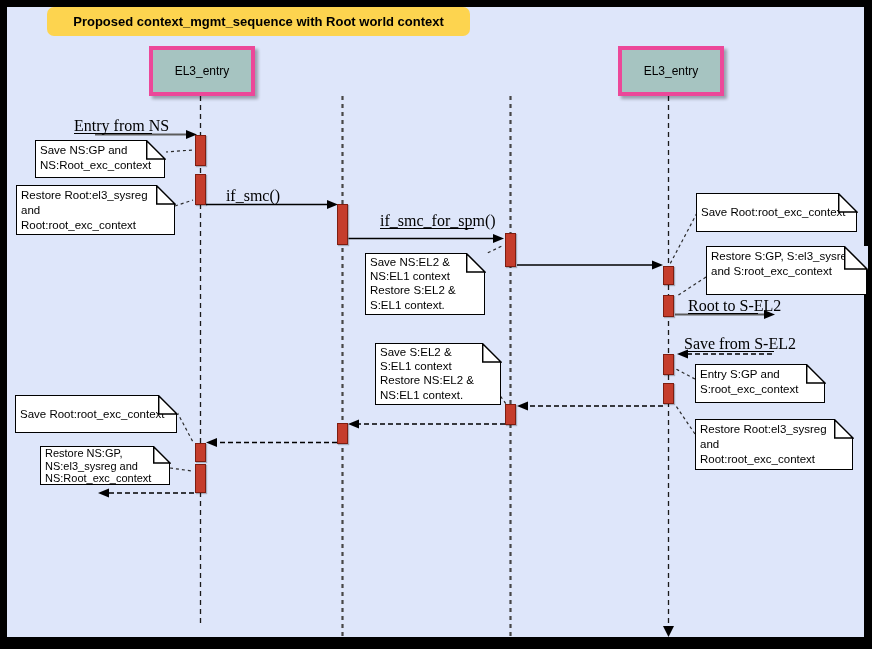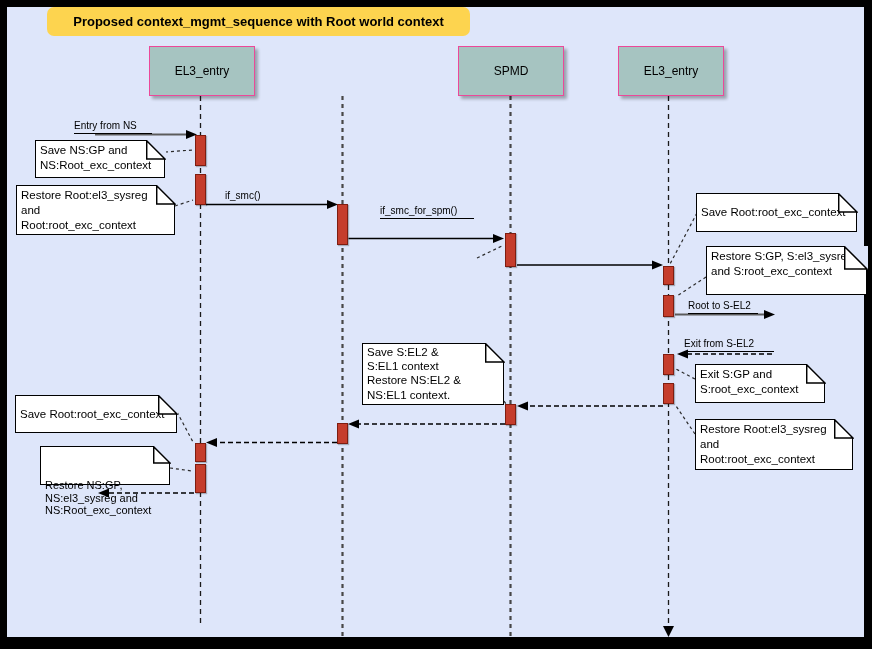--- a/index.html
+++ b/index.html
@@ -18,44 +18,44 @@
   .conn{stroke:#2b2b2b; stroke-width:1.2; stroke-dasharray:3 3; fill:none;}
   .head{fill:#000; stroke:none;}
 
   .title{
     position:absolute; left:47px; top:7px; width:423px; height:29px; z-index:5;
     background:#fdd44f; border-radius:7px; display:flex; align-items:center; justify-content:center;
     font-size:13px; font-weight:bold; color:#000;
   }
   .lifehead{
     position:absolute; top:46px; width:106px; height:50px; z-index:5;
-    background:#a6c4c1; border:1px solid #ec4899;
+    background:#a6c4c1; border:4px solid #ec4899;
     box-shadow:3px 3px 3px rgba(0,0,0,0.3);
     display:flex; align-items:center; justify-content:center;
     font-size:12px; color:#000; box-sizing:border-box;
   }
   .act{
     position:absolute; width:11px; z-index:4;
     background:#c53d2c; border:1.5px solid #7e1d10; box-sizing:border-box;
     box-shadow:1px 1px 1px rgba(0,0,0,0.25);
   }
   .mlabel{
-    position:absolute; z-index:6; font-size:10px; color:#000;
-    text-align:left; height:14px; line-height:13px; white-space:nowrap;
+    position:absolute; z-index:6; font-size:16px; color:#000;
+    text-align:center; height:14px; line-height:13px; white-space:nowrap;font-family:Liberation Serif, serif;
   }
   .mlabel.ul{border-bottom:1.2px solid #000;}
   .note{
     position:absolute; z-index:6; background:#ffffff; border:1.5px solid #000;
     box-sizing:border-box; color:#000;
   }
   .note .ntext{
     padding:2px 4px; font-size:11.5px; line-height:15px; white-space:pre-line;
   }
   .note.lines4 .ntext{line-height:14.2px; padding-top:1px;}
-  .note.tight .ntext{font-size:11px; line-height:12.6px; padding-top:11px;margin-top:21px;}
+  .note.tight .ntext{font-size:11px; line-height:12.6px; padding-top:0;}
   .note.vcenter{display:flex; align-items:center;}
   .note.vcenter .ntext{padding-top:0; padding-bottom:0;}
   .fold{position:absolute; top:-1.5px; right:-1.5px;}
   .fold .fbg{fill:#dee6fa; stroke:none;}
   .fold .fflap{fill:#ffffff; stroke:#000; stroke-width:1.5;}
 </style>
 </head>
 <body>
 
 <div class="stage">
@@ -100,59 +100,66 @@
     <line class="conn" x1="695" y1="434" x2="676" y2="406"></line>
     <line class="conn" x1="473" y1="357" x2="506" y2="404"></line>
     <line class="conn" x1="177" y1="412" x2="193" y2="442"></line>
     <line class="conn" x1="170" y1="468" x2="192" y2="471"></line>
   </svg>
 
   <div class="title">Proposed context_mgmt_sequence with Root world context</div>
 
   <div class="lifehead" style="left:149px">
     <span>EL3_entry</span>
-  </div>
-  <div class="lifehead" style="left:458px">
-    <span>SPMD</span>
   </div>
   <div class="lifehead" style="left:618px">
     <span>EL3_entry</span>
   </div>
 
   <div class="act" style="left:195px;top:135px;height:31px"></div>
   <div class="act" style="left:195px;top:174px;height:31px"></div>
   <div class="act" style="left:337px;top:204px;height:41px"></div>
   <div class="act" style="left:505px;top:233px;height:34px"></div>
   <div class="act" style="left:663px;top:266px;height:19px"></div>
   <div class="act" style="left:663px;top:295px;height:22px"></div>
   <div class="act" style="left:663px;top:354px;height:21px"></div>
   <div class="act" style="left:663px;top:383px;height:21px"></div>
   <div class="act" style="left:505px;top:404px;height:21px"></div>
   <div class="act" style="left:337px;top:423px;height:21px"></div>
   <div class="act" style="left:195px;top:443px;height:19px"></div>
   <div class="act" style="left:195px;top:464px;height:29px"></div>
 
   <div class="mlabel ul" style="left:74px;top:119px;width:78px">Entry from NS</div>
   <div class="mlabel" style="left:225px;top:189px;width:56px">if_smc()</div>
-  <div class="mlabel ul" style="left:380px;top:204px;width:94px">if_smc_for_spm()</div>
+  <div class="mlabel ul" style="left:380px;top:214px;width:94px">if_smc_for_spm()</div>
   <div class="mlabel ul" style="left:688px;top:299px;width:70px">Root to S-EL2</div>
-  <div class="mlabel ul" style="left:684px;top:337px;width:90px">Exit from S-EL2</div>
+  <div class="mlabel ul" style="left:684px;top:337px;width:90px">Save from S-EL2</div>
 
   <div class="note" style="left:35px;top:140px;width:130px;height:38px">
     <div class="ntext">Save NS:GP and
 NS:Root_exc_context</div>
     <svg class="fold" width="20" height="20" viewBox="0 0 20 20">
         <polygon class="fbg" points="0,0 20,0 20,20"></polygon>
         <polygon class="fflap" points="0.7,0.7 19,19 0.7,19"></polygon>
       </svg>
   </div>
   <div class="note" style="left:16px;top:185px;width:159px;height:50px">
     <div class="ntext">Restore Root:el3_sysreg
 and
 Root:root_exc_context</div>
+    <svg class="fold" width="20" height="20" viewBox="0 0 20 20">
+        <polygon class="fbg" points="0,0 20,0 20,20"></polygon>
+        <polygon class="fflap" points="0.7,0.7 19,19 0.7,19"></polygon>
+      </svg>
+  </div>
+  <div class="note lines4" style="left:365px;top:253px;width:120px;height:62px">
+    <div class="ntext">Save NS:EL2 &amp;
+NS:EL1 context
+Restore S:EL2 &amp;
+S:EL1 context.</div>
     <svg class="fold" width="20" height="20" viewBox="0 0 20 20">
         <polygon class="fbg" points="0,0 20,0 20,20"></polygon>
         <polygon class="fflap" points="0.7,0.7 19,19 0.7,19"></polygon>
       </svg>
   </div>
   <div class="note vcenter" style="left:696px;top:193px;width:161px;height:39px">
     <div class="ntext">Save Root:root_exc_context</div>
     <svg class="fold" width="20" height="20" viewBox="0 0 20 20">
         <polygon class="fbg" points="0,0 20,0 20,20"></polygon>
         <polygon class="fflap" points="0.7,0.7 19,19 0.7,19"></polygon>
@@ -160,37 +167,37 @@
   </div>
   <div class="note" style="left:706px;top:246px;width:161px;height:49px">
     <div class="ntext">Restore S:GP, S:el3_sysreg
 and S:root_exc_context</div>
     <svg class="fold" width="24" height="24" viewBox="0 0 24 24">
         <polygon class="fbg" points="0,0 24,0 24,24"></polygon>
         <polygon class="fflap" points="0.7,0.7 23,23 0.7,23"></polygon>
       </svg>
   </div>
   <div class="note" style="left:695px;top:364px;width:130px;height:39px">
-    <div class="ntext">Exit S:GP and
+    <div class="ntext">Entry S:GP and
 S:root_exc_context</div>
     <svg class="fold" width="20" height="20" viewBox="0 0 20 20">
         <polygon class="fbg" points="0,0 20,0 20,20"></polygon>
         <polygon class="fflap" points="0.7,0.7 19,19 0.7,19"></polygon>
       </svg>
   </div>
   <div class="note" style="left:695px;top:419px;width:158px;height:51px">
     <div class="ntext">Restore Root:el3_sysreg
 and
 Root:root_exc_context</div>
     <svg class="fold" width="20" height="20" viewBox="0 0 20 20">
         <polygon class="fbg" points="0,0 20,0 20,20"></polygon>
         <polygon class="fflap" points="0.7,0.7 19,19 0.7,19"></polygon>
       </svg>
   </div>
-  <div class="note lines4" style="left:362px;top:343px;width:142px;height:62px">
+  <div class="note lines4" style="left:375px;top:343px;width:126px;height:62px">
     <div class="ntext">Save S:EL2 &amp;
 S:EL1 context
 Restore NS:EL2 &amp;
 NS:EL1 context.</div>
     <svg class="fold" width="20" height="20" viewBox="0 0 20 20">
         <polygon class="fbg" points="0,0 20,0 20,20"></polygon>
         <polygon class="fflap" points="0.7,0.7 19,19 0.7,19"></polygon>
       </svg>
   </div>
   <div class="note vcenter" style="left:15px;top:395px;width:162px;height:38px">

